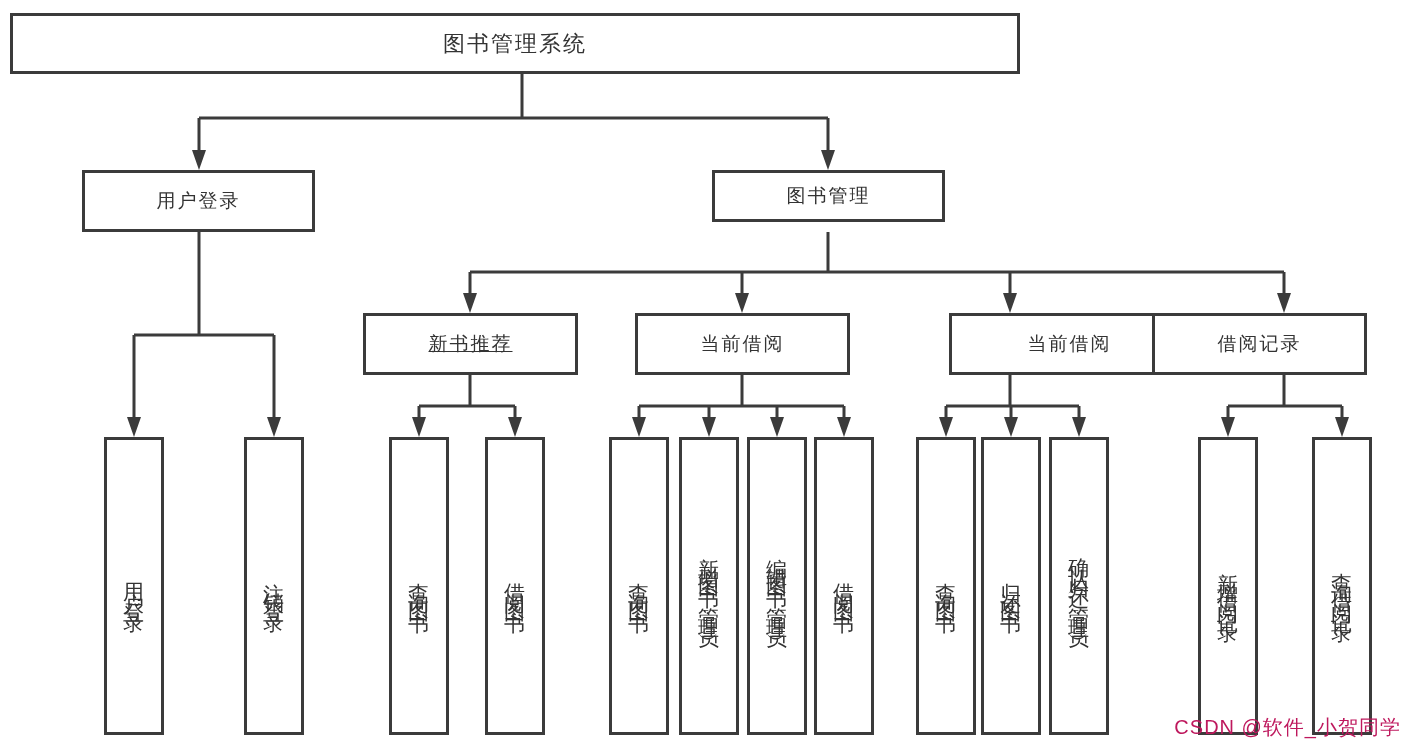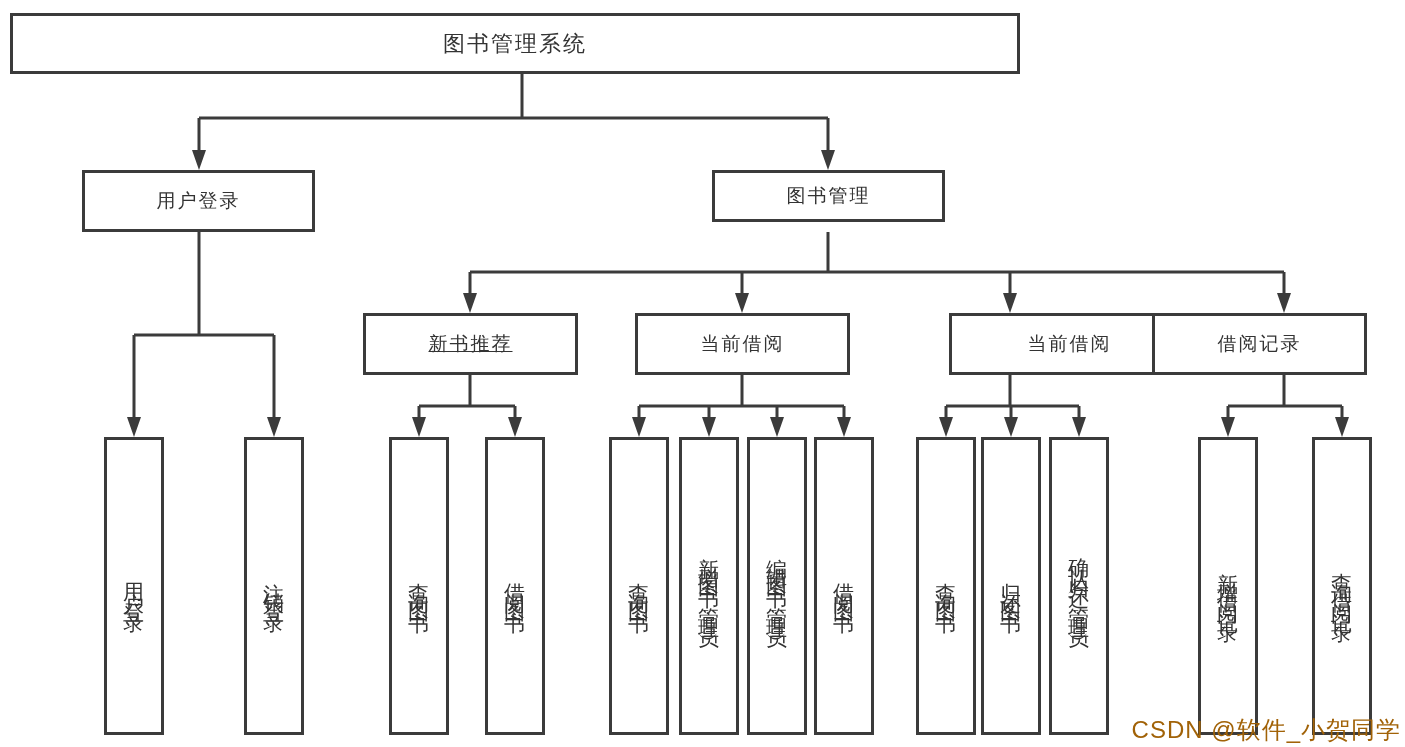--- a/index.html
+++ b/index.html
@@ -29,23 +29,23 @@
     writing-mode: vertical-rl;
     text-orientation: mixed;
     font-size: 21px;
     letter-spacing: 10px;
     line-height: 1;
   }
   .watermark {
     position: absolute;
     top: 714px;
     right: 4px;
-    font-size: 24px;
+    font-size: 20px;
     letter-spacing: 1px;
-    color: #a16207;
+    color: #be185d;
     white-space: nowrap;
   }
 </style>
 </head>
 <body>
 
 <div class="canvas">
 
   <svg class="wires" width="1405" height="747" viewBox="0 0 1405 747">
     <g stroke="#3b3b3b" stroke-width="3" fill="none">

